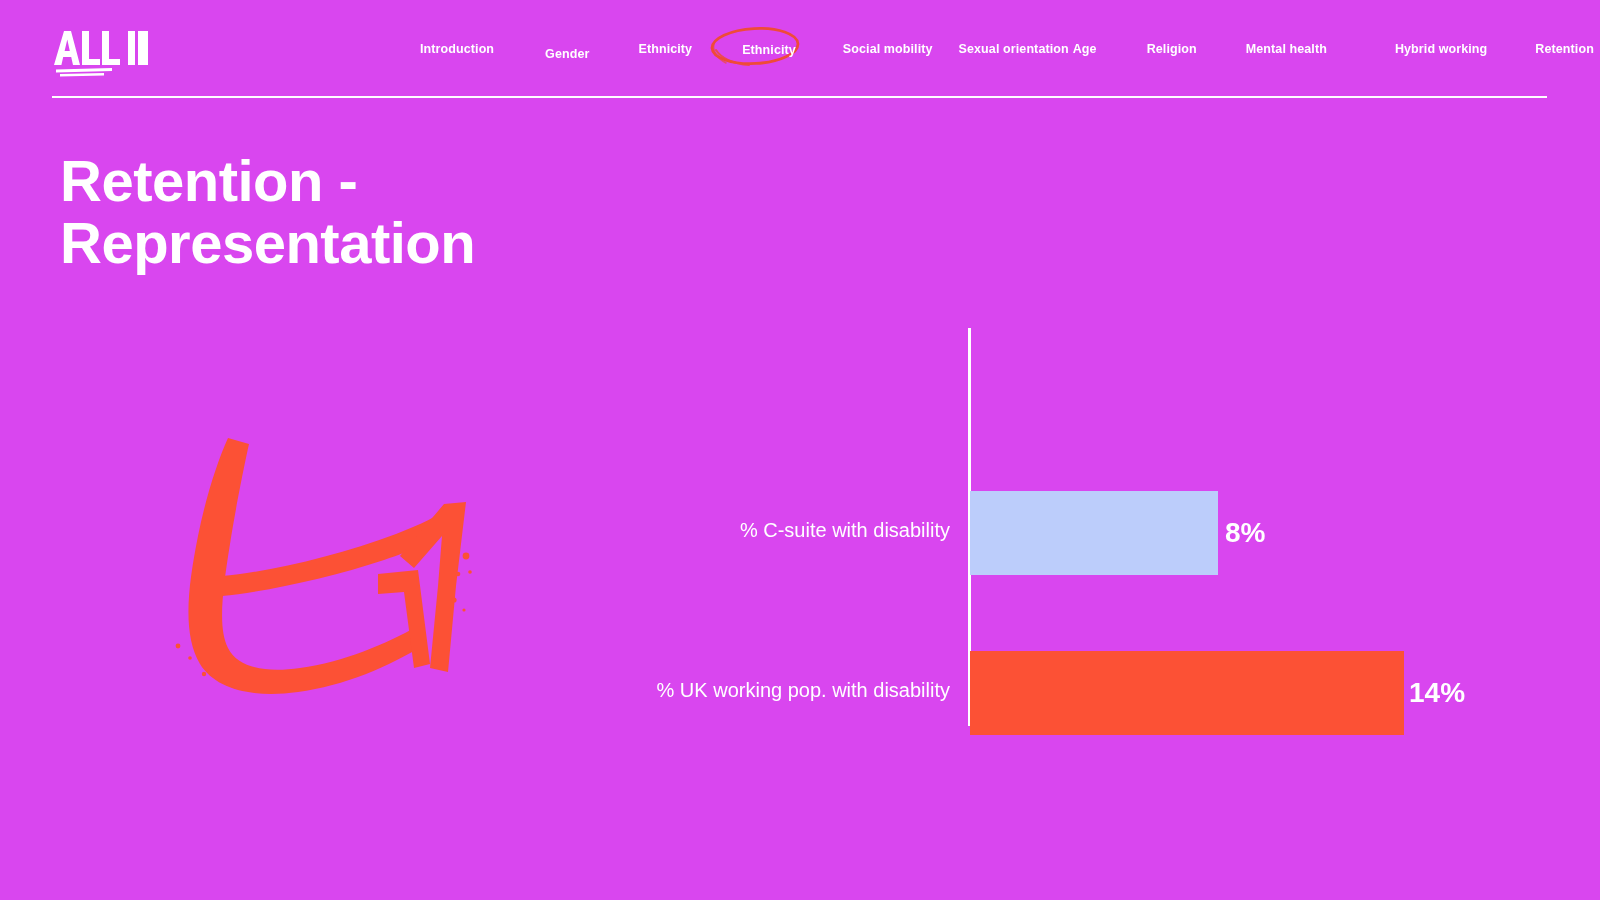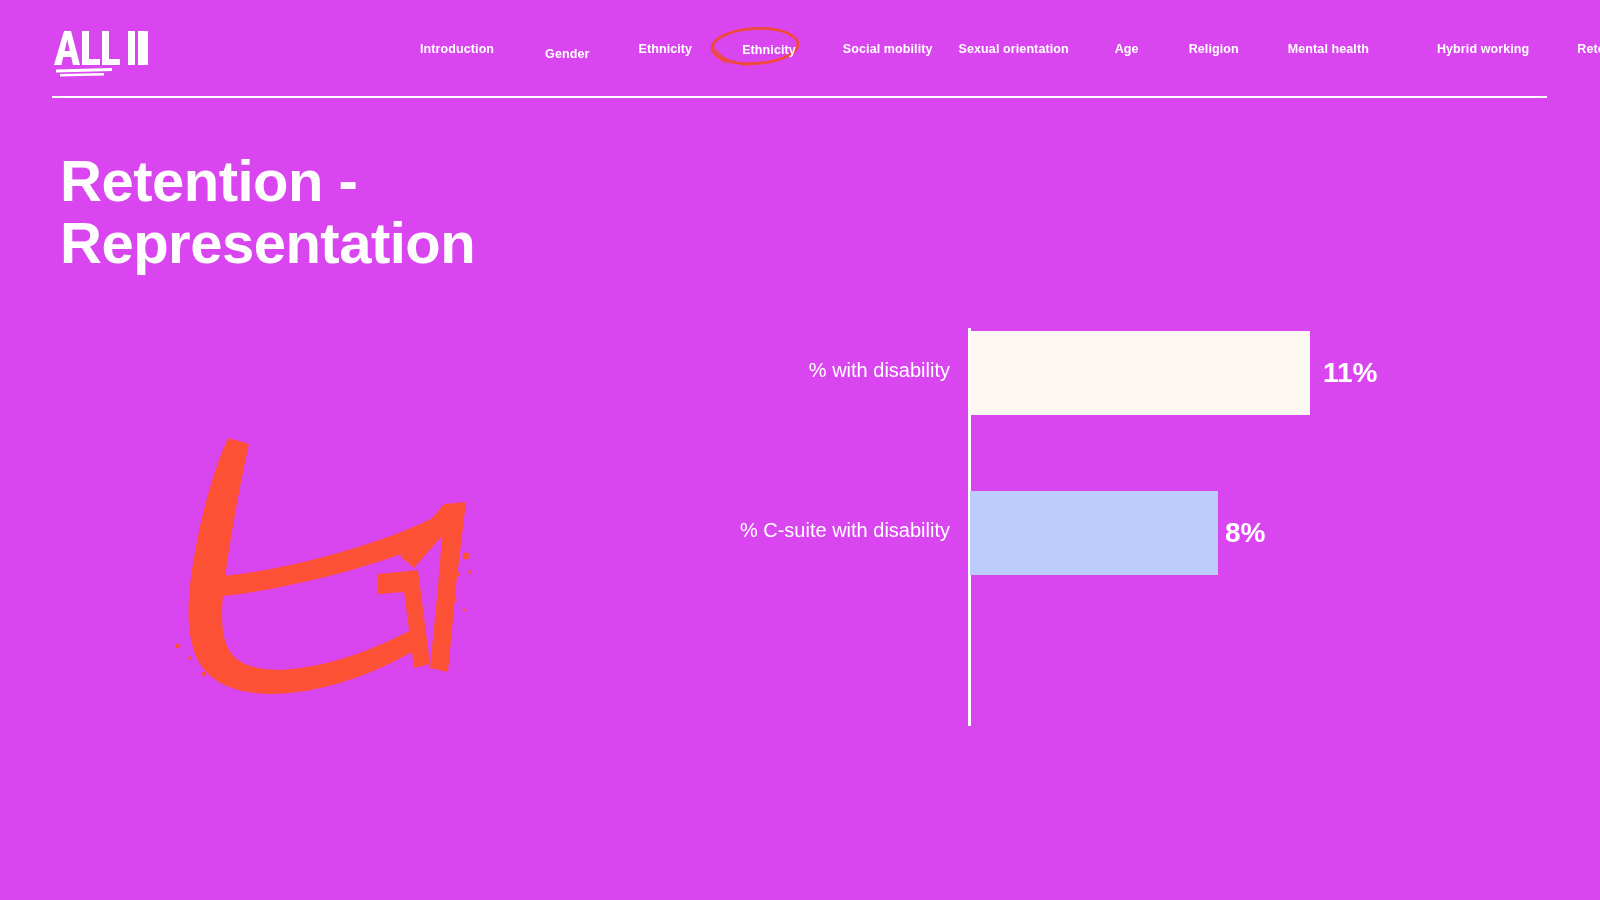--- a/index.html
+++ b/index.html
@@ -161,21 +161,21 @@
             <ellipse cx="48" cy="22" rx="43" ry="17.5" fill="none" stroke="#ef4b38" stroke-width="2.8" transform="rotate(-3 48 22)"></ellipse>
             <path d="M9,26 C14,34 26,40 42,41" fill="none" stroke="#ef4b38" stroke-width="2" stroke-linecap="round" opacity="0.85"></path>
             <path d="M7,20 C5,27 11,35 19,39" fill="none" stroke="#ef4b38" stroke-width="1.6" stroke-linecap="round" opacity="0.7"></path>
           </svg>
         </span>
         <span class="nav-item">Ethnicity</span>
       </span>
 
       <span class="nav-item" style="margin-left:43px;">Social mobility</span>
       <span class="nav-item" style="margin-left:22px;">Sexual orientation</span>
-      <span class="nav-item" style="margin-left:42px;">Age</span>
+      <span class="nav-item" style="">Age</span>
       <span class="nav-item" style="margin-left:46px;">Religion</span>
       <span class="nav-item" style="margin-left:45px;">Mental health</span>
       <span class="nav-item" style="margin-left:64px;">Hybrid working</span>
       <span class="nav-item" style="margin-left:44px;">Retention</span>
     </div>
 
     <div class="header-rule"></div>
   </div>
 
   <h1 class="title">Retention -
@@ -230,28 +230,28 @@
         <circle cx="72" cy="262" r="1.8"></circle>
         <circle cx="86" cy="278" r="2.2"></circle>
       </g>
     </svg>
   </div>
 
   <div class="chart">
 
     <div class="chart-axis"></div>
 
-    <div class="bar-row" style="top:31px; height:84px;">
-      <span class="bar-label" style="top:28px;">% with disability</span>
-      <div class="bar" style="top:0; width:340px; background:#fef8f2;"></div>
-      <span class="bar-value" style="left:763px; top:26px;">11%</span>
-    </div>
 
     <div class="bar-row" style="top:191px; height:84px;">
       <span class="bar-label" style="top:28px;">% C-suite with disability</span>
       <div class="bar" style="top:0; width:248px; background:#bccdfb;"></div>
       <span class="bar-value" style="left:665px; top:26px;">8%</span>
     </div>
 
+    <div class="bar-row" style="top:351px; height:84px;">
+      <span class="bar-label" style="top:28px;">% UK working pop. with disability</span>
+      <div class="bar" style="top:0; width:434px; background:#fc5135;"></div>
+      <span class="bar-value" style="left:849px; top:26px;">14%</span>
+    </div>
 
   </div>
 
 </div>
 
 </body></html>

